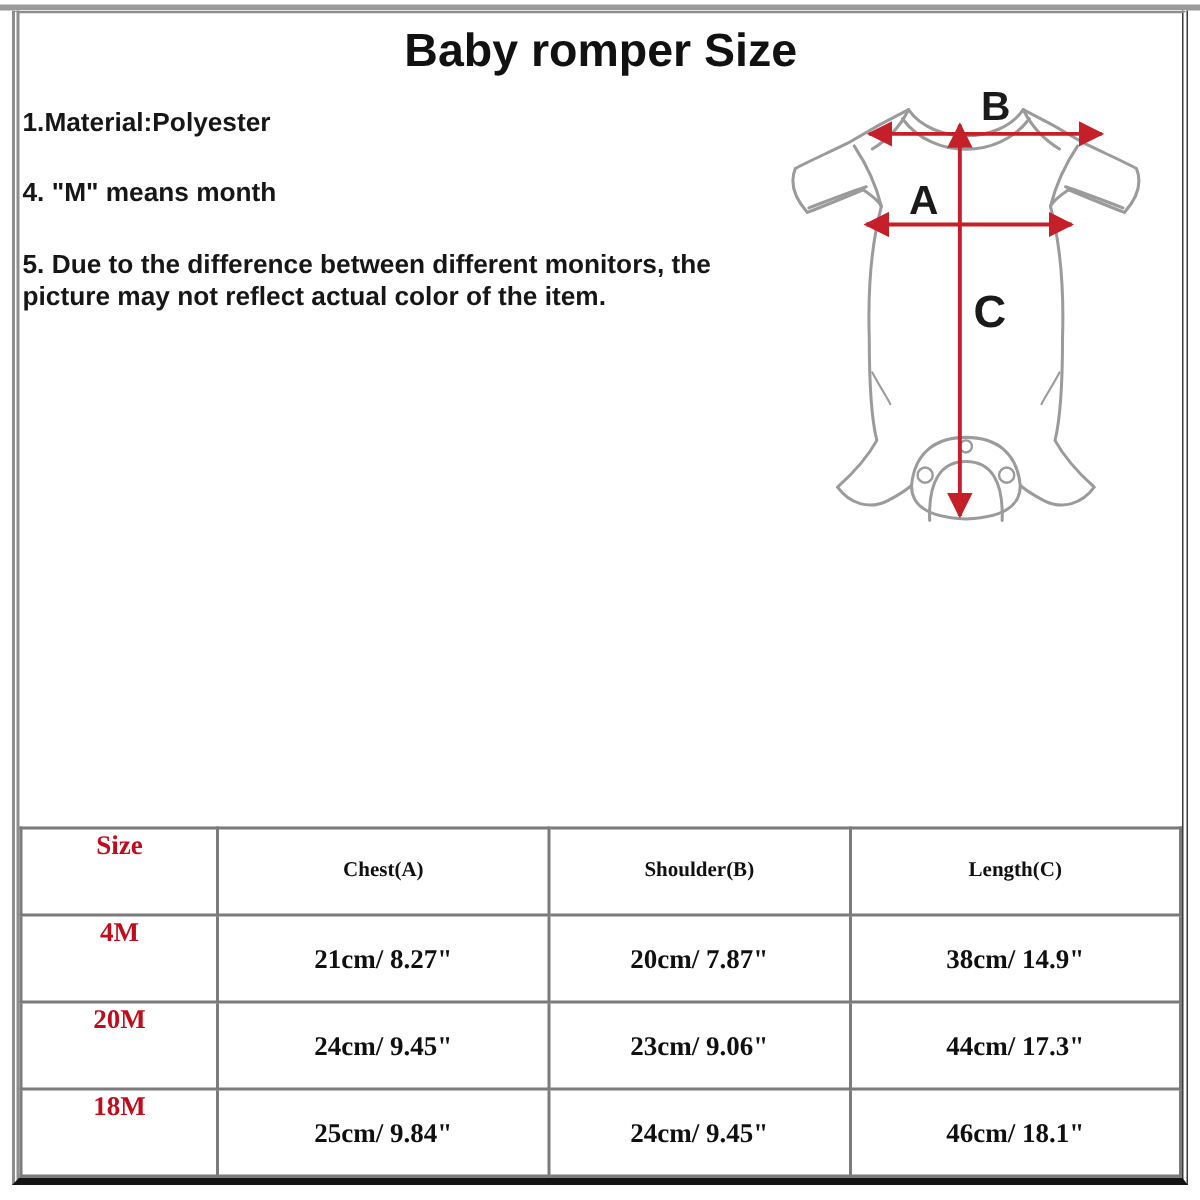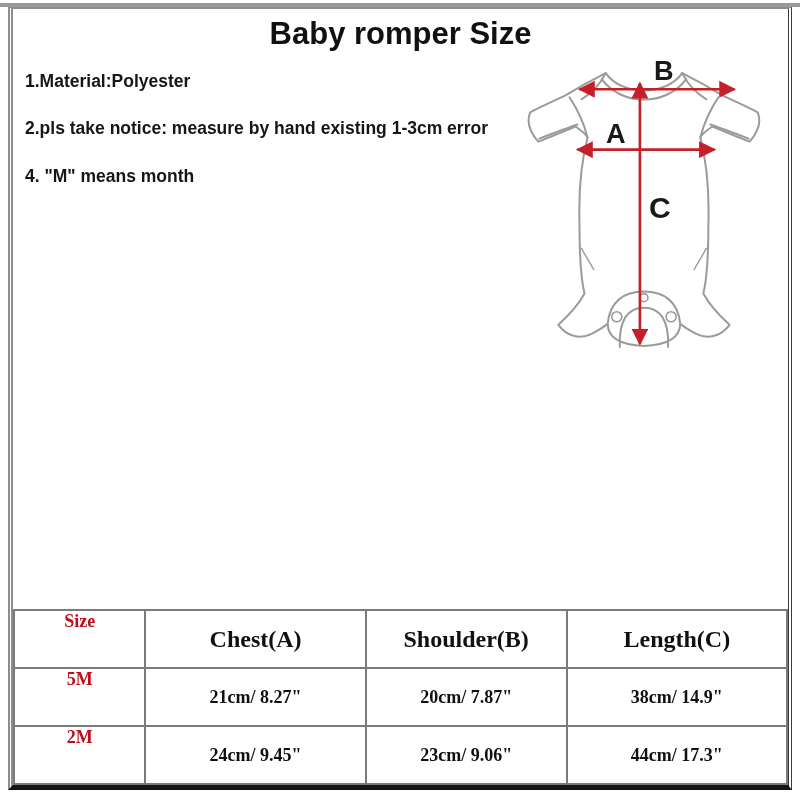--- a/index.html
+++ b/index.html
@@ -14,52 +14,52 @@
     border-top:2px solid #8d8d8d;
     border-right:4px double #3c3c3c;
     border-bottom:5px solid #141414;
     display:flex;flex-direction:column;background:#fff;
   }
   .title{
     margin:7px 0 0;text-align:center;font-size:31px;font-weight:bold;color:#111;
     font-family:"Liberation Sans",sans-serif;letter-spacing:0;
   }
   .upper{flex:1;display:flex;min-height:0;}
-  .notes{flex:1;padding:19px 0 0 12px;max-width:506px;}
+  .notes{flex:1;padding:19px 0 0 2px;max-width:506px;}
   .note{
     font-size:17.5px;font-weight:bold;color:#161616;line-height:1.22;margin:0 0 26px;
   }
   .diagram{width:268px;flex:none;margin-top:0;}
   .diagram svg{display:block;}
   .sizetable{
     width:100%;border-collapse:collapse;table-layout:fixed;
     font-family:"Liberation Serif",serif;font-weight:bold;margin-top:auto;
   }
   .sizetable th,.sizetable td{border:2px solid #7b7b7b;height:56px;padding:0;}
   .size-cell{
     color:#c00d1d;vertical-align:top;padding-top:7px;text-align:center;
     font-size:18px;font-weight:bold;
   }
-  .meas-head{vertical-align:middle;text-align:center;font-size:24px;color:#101010;}
+  .meas-head{vertical-align:middle;text-align:center;font-size:14px;color:#101010;}
   .val-cell{vertical-align:middle;text-align:center;font-size:18px;color:#101010;padding-top:12px;}
 </style>
 </head>
 <body>
 
 <div class="page">
   <div class="top-band"></div>
   <div class="frame">
 
     <h1 class="title">Baby romper Size</h1>
 
     <div class="upper">
       <div class="notes">
         <p class="note">1.Material:Polyester</p>
-        <p class="note">2.pls take notice: measure by hand existing 1-3cm error</p>
         <p class="note">4. "M" means month</p>
+        <p class="note">5. Due to the difference between different monitors, the picture may not reflect actual color of the item.</p>
       </div>
 
       <div class="diagram">
         <svg width="268" height="302" viewBox="0 0 264 300">
           <defs>
             <marker id="ah" viewBox="0 0 10 10" refX="9" refY="5" markerWidth="6.5" markerHeight="6.5" orient="auto-start-reverse">
               <path d="M0,0 L10,5 L0,10 z" fill="#c5202a"></path>
             </marker>
           </defs>
 
@@ -117,28 +117,34 @@
       <thead>
         <tr>
           <th class="size-cell">Size</th>
           <th class="meas-head">Chest(A)</th>
           <th class="meas-head">Shoulder(B)</th>
           <th class="meas-head">Length(C)</th>
         </tr>
       </thead>
       <tbody>
         <tr>
-          <td class="size-cell">5M</td>
+          <td class="size-cell">4M</td>
           <td class="val-cell">21cm/ 8.27"</td>
           <td class="val-cell">20cm/ 7.87"</td>
           <td class="val-cell">38cm/ 14.9"</td>
         </tr>
         <tr>
-          <td class="size-cell">2M</td>
+          <td class="size-cell">20M</td>
           <td class="val-cell">24cm/ 9.45"</td>
           <td class="val-cell">23cm/ 9.06"</td>
           <td class="val-cell">44cm/ 17.3"</td>
+        </tr>
+        <tr>
+          <td class="size-cell">18M</td>
+          <td class="val-cell">25cm/ 9.84"</td>
+          <td class="val-cell">24cm/ 9.45"</td>
+          <td class="val-cell">46cm/ 18.1"</td>
         </tr>
       </tbody>
     </table>
 
   </div>
 </div>
 
 </body></html>

